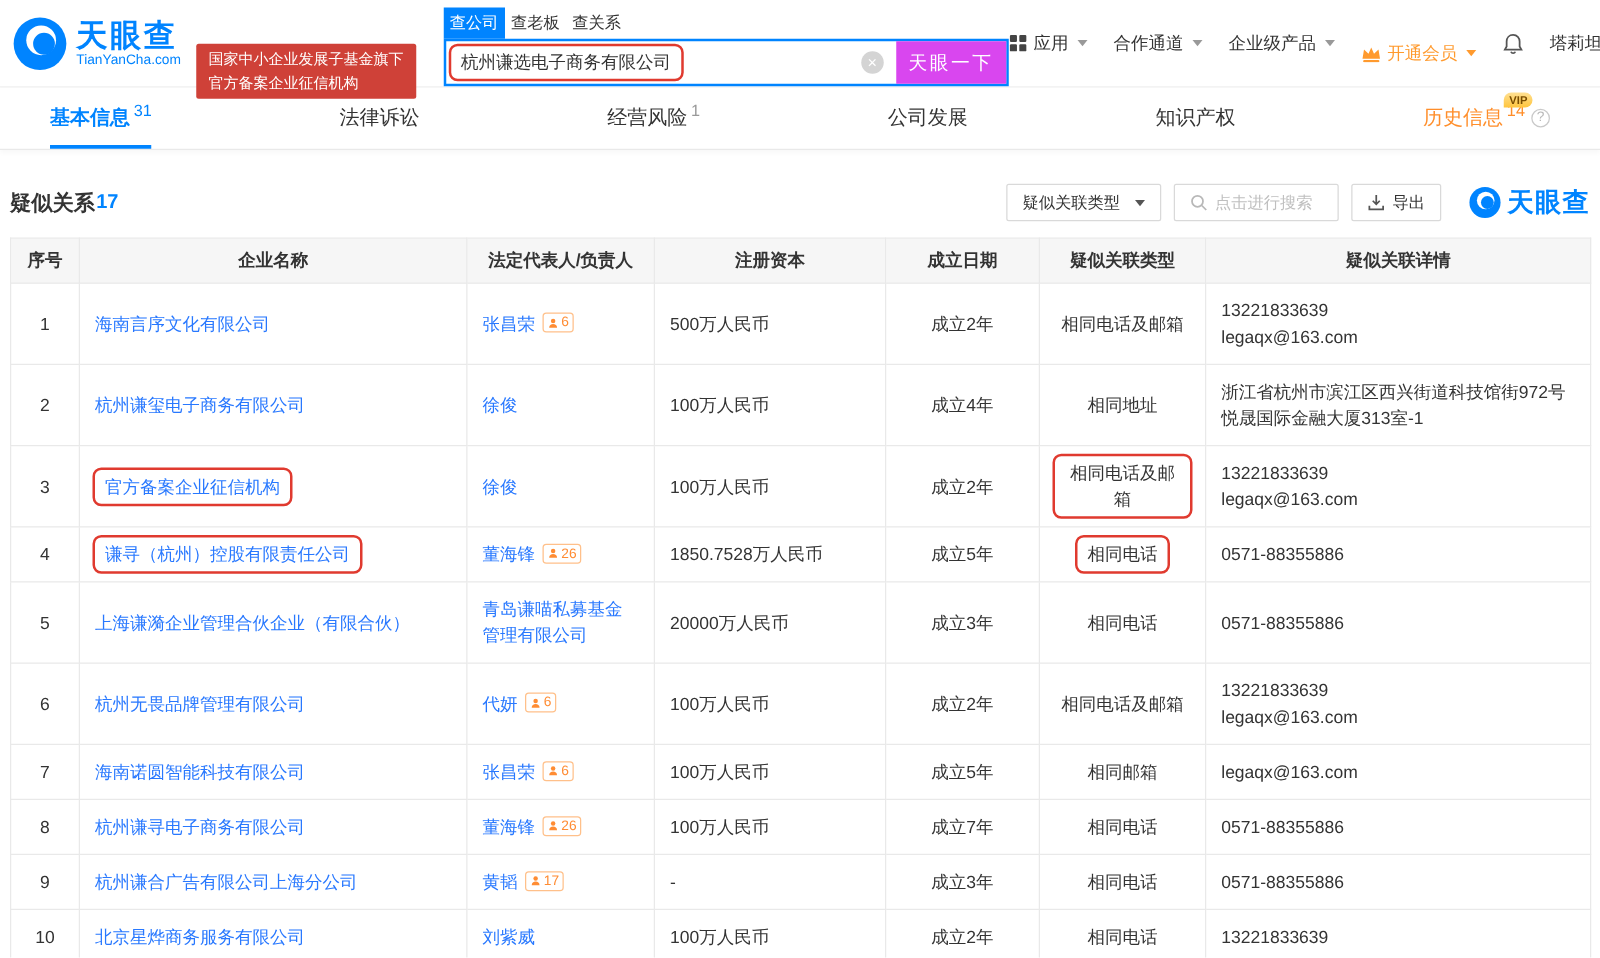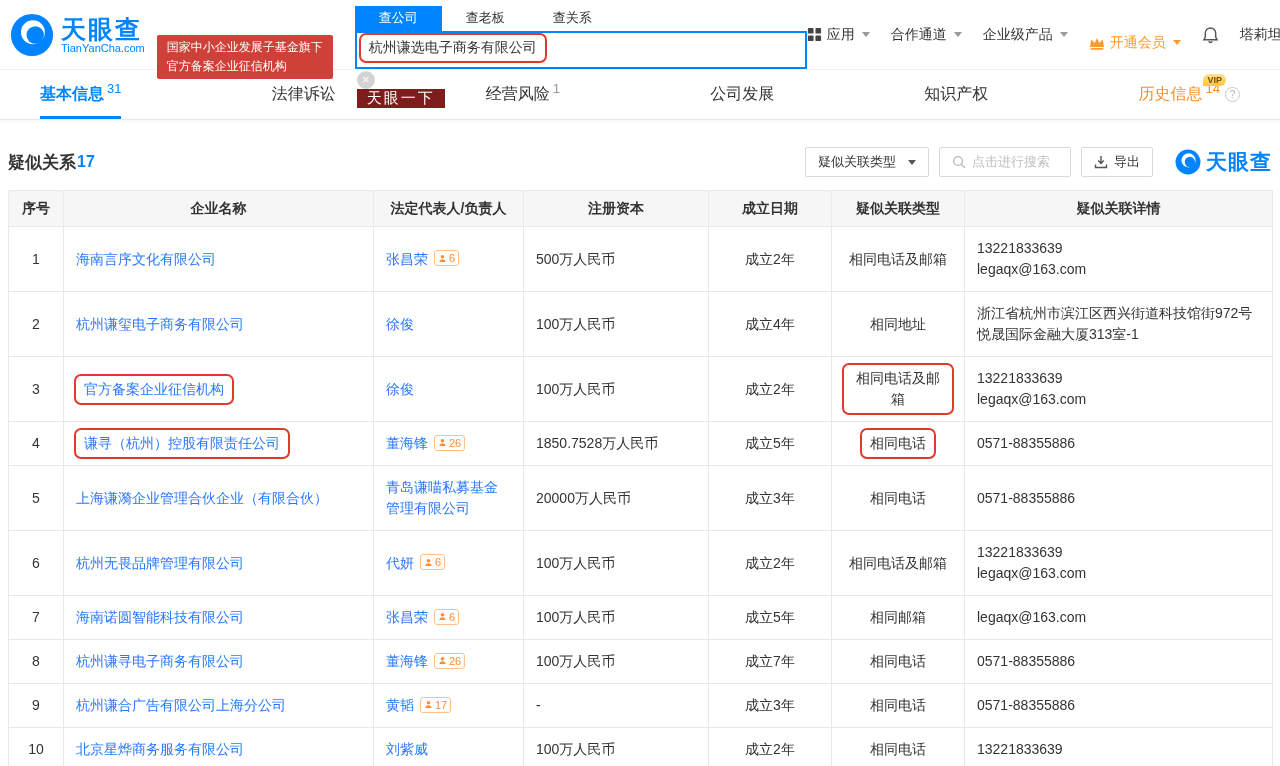--- a/index.html
+++ b/index.html
@@ -5,26 +5,26 @@
   * { margin:0; padding:0; box-sizing:border-box; }
   html,body { width:1280px; height:766px; overflow:hidden; }
   body { font-family:"Liberation Sans","DejaVu Sans",sans-serif; background:#fff; color:#333; }
   .topbar { height:70px; display:flex; align-items:center; padding:0 24px 0 10px; border-bottom:1px solid #f0f0f0; }
   .logo { display:flex; align-items:center; gap:7px; cursor:pointer; }
   .logo-cn { font-size:25px; font-weight:bold; color:#0084ff; line-height:26px; letter-spacing:2px; }
   .logo-en { font-size:11px; color:#0084ff; line-height:12px; }
   .cert { margin-left:12px; background:#cf4138; color:#fff; font-size:12px; line-height:19px; padding:3px 10px; border-radius:2px; white-space:nowrap;margin-top:44px; }
   .search-wrap { margin-left:22px; padding-top:6px; }
   .search-tabs { display:flex; align-items:flex-end; font-size:13px; }
-  .stab { padding:3px 24px 4px; cursor:pointer; color:#333; }
+  .stab { padding:3px 5px 4px; cursor:pointer; color:#333; }
   .stab.active { background:#0084ff; color:#fff; }
-  .search-box { display:flex; width:452px; height:38px; border:2px solid #0084ff; background:#fff;flex-direction:column; }
+  .search-box { display:flex; width:452px; height:38px; border:2px solid #0084ff; background:#fff; }
   .search-input { flex:1; display:flex; align-items:center; padding:0 4px 0 2px; font-size:14px; cursor:text; }
   .clear-icon { width:18px; height:18px; border-radius:50%; background:#d4d4d4; color:#fff; font-size:13px; line-height:18px; text-align:center; margin:8px 10px 0 0; cursor:pointer; flex:none; }
-  .search-btn { width:88px; background:#7f1d1d; color:#fff; border:none; font-size:15px; letter-spacing:2px; cursor:pointer; font-family:inherit; }
+  .search-btn { width:88px; background:#d946ef; color:#fff; border:none; font-size:15px; letter-spacing:2px; cursor:pointer; font-family:inherit; }
   .top-nav { margin-left:auto; display:flex; align-items:center; gap:21px; font-size:14px; white-space:nowrap; }
   .nav-item { display:flex; align-items:center; gap:5px; cursor:pointer; color:#333; }
   .nav-item.vip { color:#ff9a2e;margin-top:16px; }
   .caret { display:inline-block; width:0; height:0; border-left:4px solid transparent; border-right:4px solid transparent; border-top:5px solid #999; margin-left:2px; }
   .caret.orange { border-top-color:#ff9a2e; }
   .caret.dark { border-top-color:#555; margin-left:6px; }
 
   .tabbar { height:50px; display:flex; justify-content:space-between; align-items:stretch; padding:0 40px; border-bottom:1px solid #e9e9e9; box-shadow:0 2px 4px rgba(0,0,0,0.03); }
   .tab { display:flex; align-items:center; font-size:16px; color:#333; cursor:pointer; border-bottom:3px solid transparent; padding-top:3px; position:relative; }
   .tab.active { color:#0084ff; font-weight:bold; border-bottom-color:#0084ff; }

